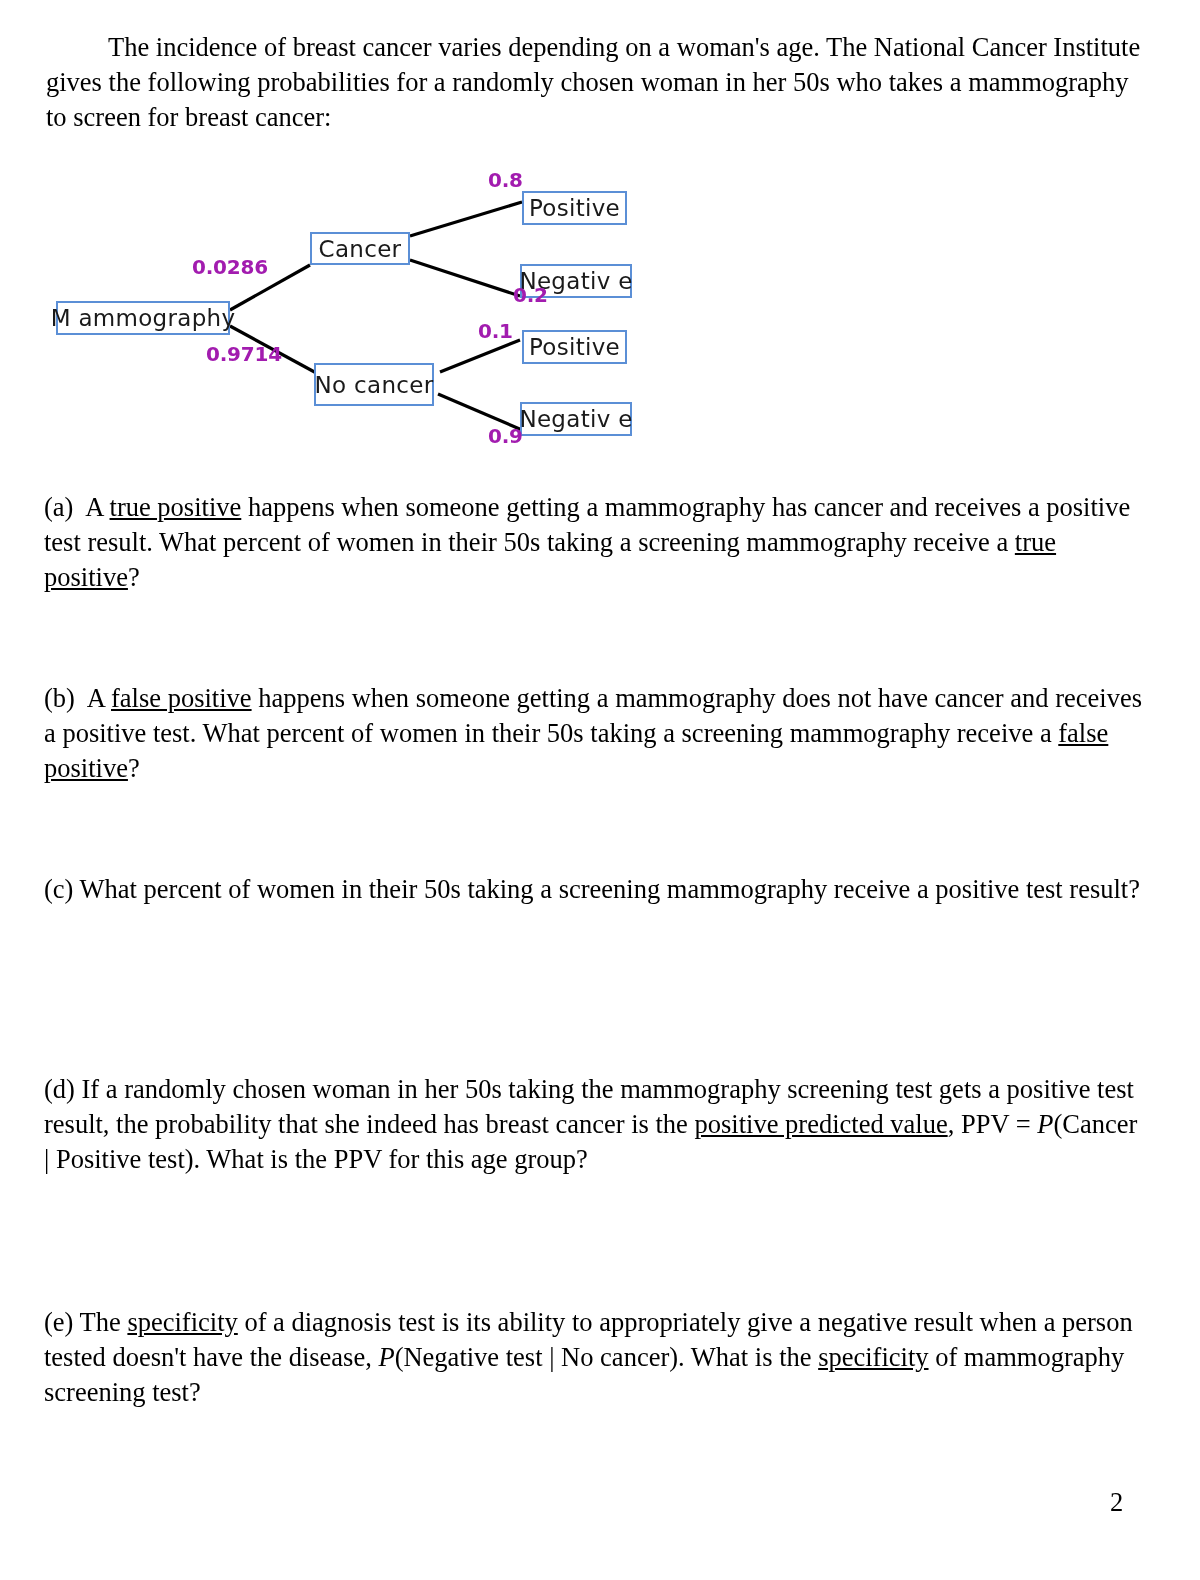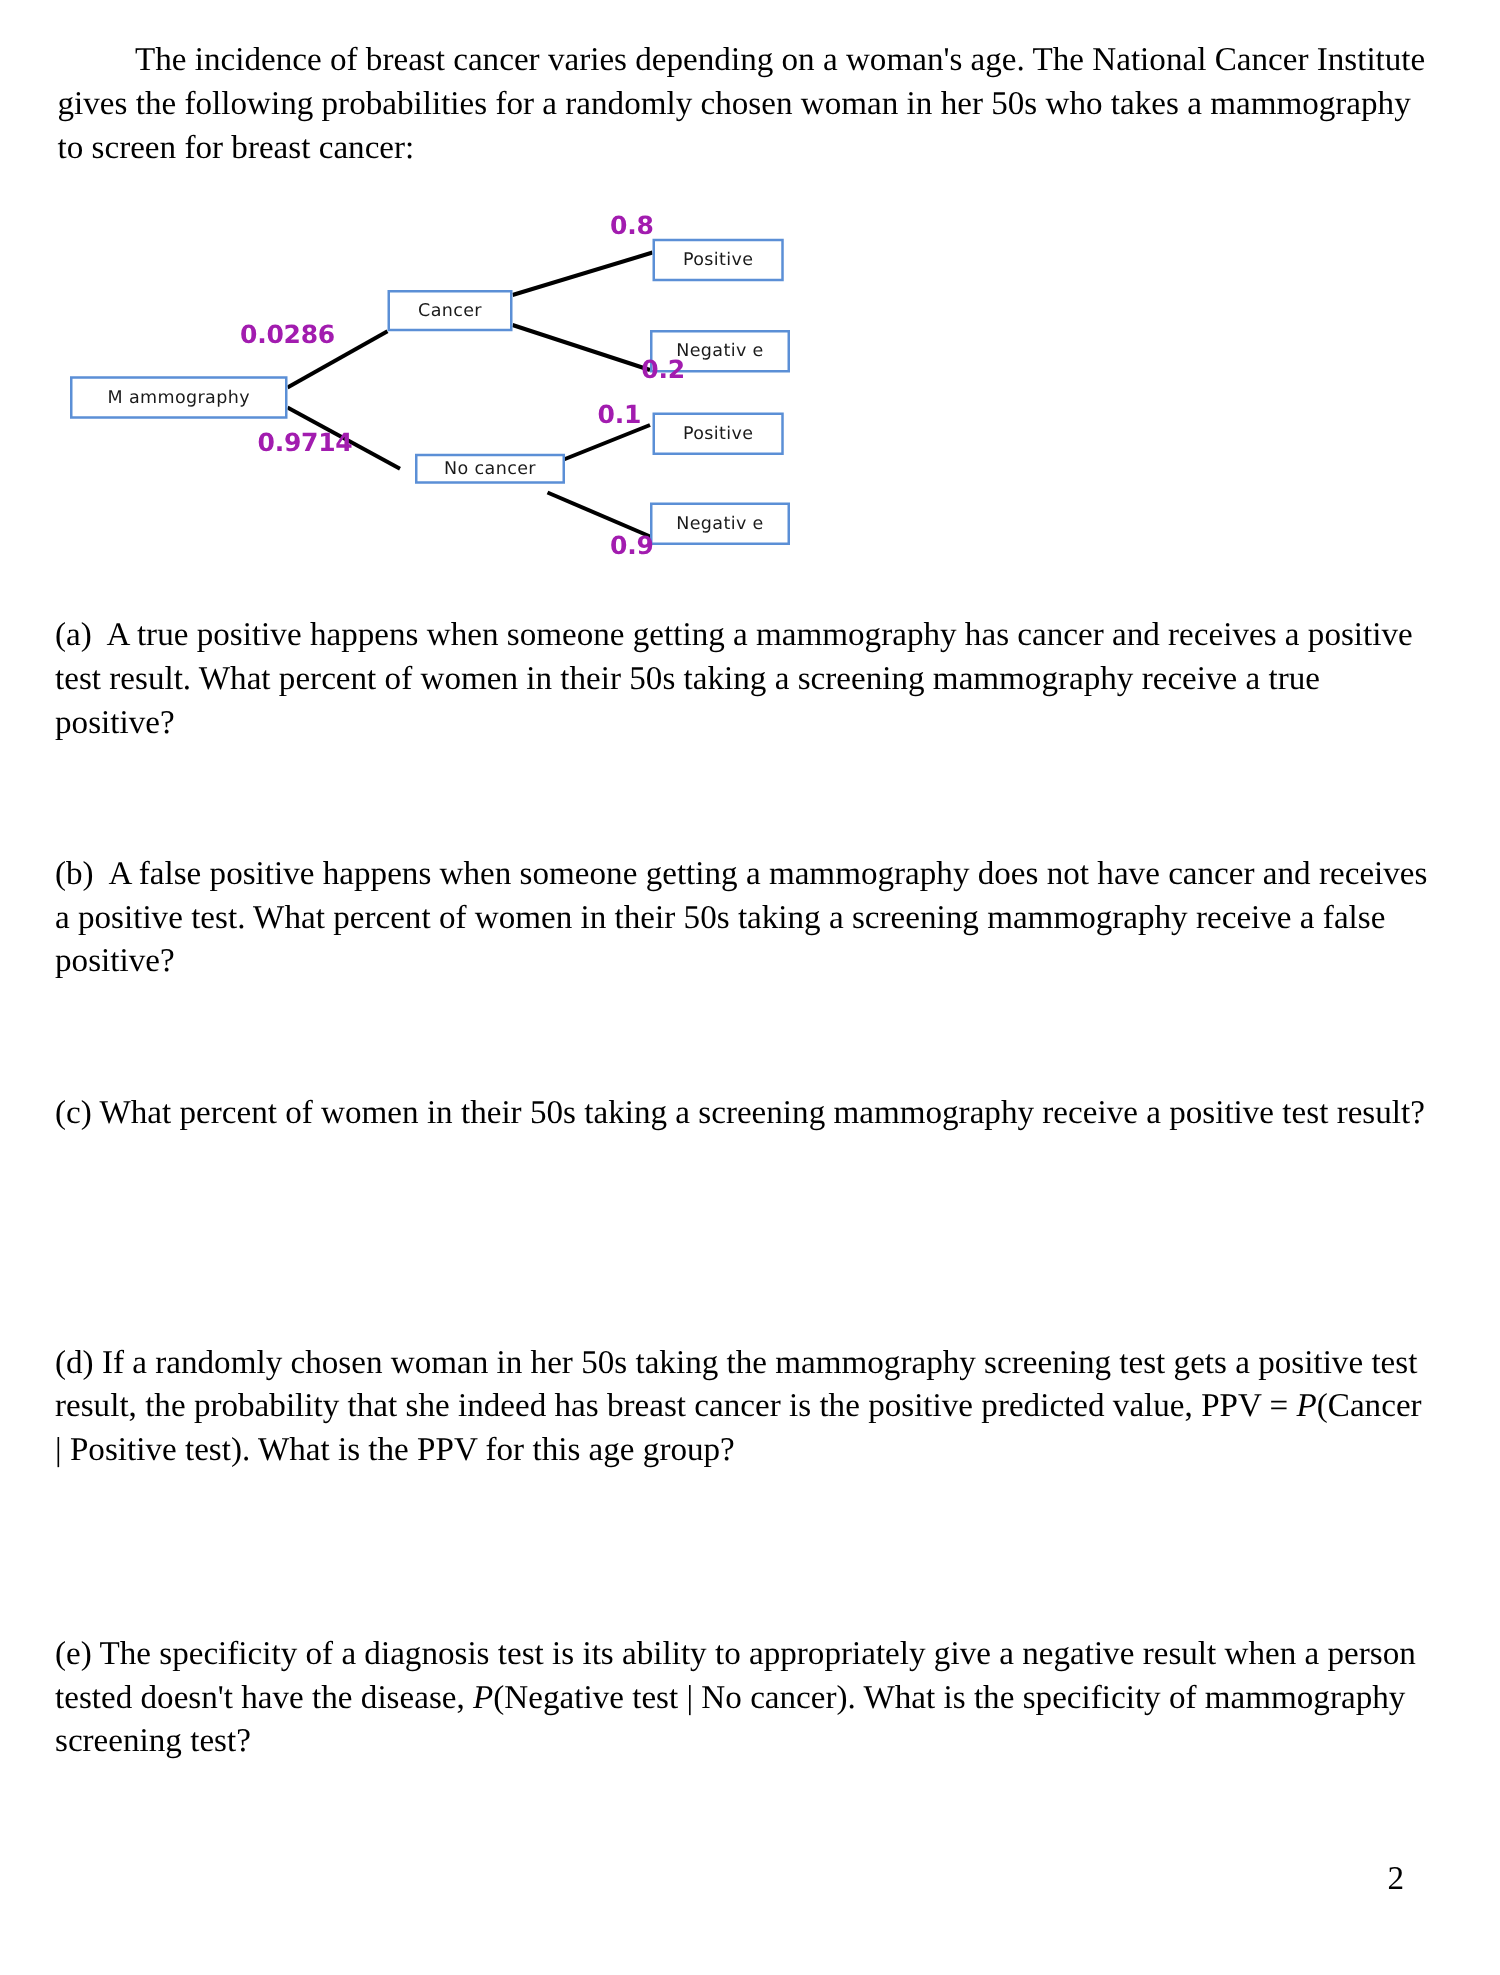--- a/index.html
+++ b/index.html
@@ -24,21 +24,21 @@
   
   .para {
     position: absolute;
     font-family: "Liberation Serif", "DejaVu Serif", serif;
     font-size: 26.5px;
     line-height: 35px;
     color: #000;
     text-align: left;
   }
   .para .ind { display: inline-block; width: 62px; }
-  .u { text-underline-offset: 2px; }
+  .u { text-decoration: underline; text-underline-offset: 2px; }
   .it { font-style: italic; }
 
   #intro   { left: 46px;  top: 30px;   width: 1098px; }
   #qa      { left: 44px;  top: 490px;  width: 1096px; }
   #qb      { left: 44px;  top: 681px;  width: 1098px; }
   #qc      { left: 44px;  top: 872px;  width: 1100px; }
   #qd      { left: 44px;  top: 1028px; width: 1100px; margin-top: 44px; }
   #qe      { left: 44px;  top: 1305px; width: 1098px; }
 
   #page-number {
@@ -57,21 +57,21 @@
     width: 640px;
     height: 300px;
   }
   #tree svg { position: absolute; left: 0; top: 0; }
 
   .node {
     position: absolute;
     border: 2px solid #5b8fd6;
     background: #ffffff;
     font-family: "DejaVu Sans", "Liberation Sans", sans-serif;
-    font-size: 14px;
+    font-size: 23px;
     color: #1a1a1a;
     display: flex;
     align-items: center;
     justify-content: center;
     box-sizing: border-box;
     white-space: nowrap;
     letter-spacing: 0.3px;
   }
 
   .plabel {
@@ -109,21 +109,21 @@
     </svg>
 
     <div class="node" style="left:8px; top:141px; width:174px; height:34px;">
       <span>M ammography</span>
     </div>
 
     <div class="node" style="left:262px; top:72px; width:100px; height:33px;">
       <span>Cancer</span>
     </div>
 
-    <div class="node" style="left:284px; top:203px; width:120px; height:24px;">
+    <div class="node" style="left:266px; top:203px; width:120px; height:43px;">
       <span>No cancer</span>
     </div>
 
     <div class="node" style="left:474px; top:31px; width:105px; height:34px;">
       <span>Positive</span>
     </div>
 
     <div class="node" style="left:472px; top:104px; width:112px; height:34px;">
       <span>Negativ e</span>
     </div>

